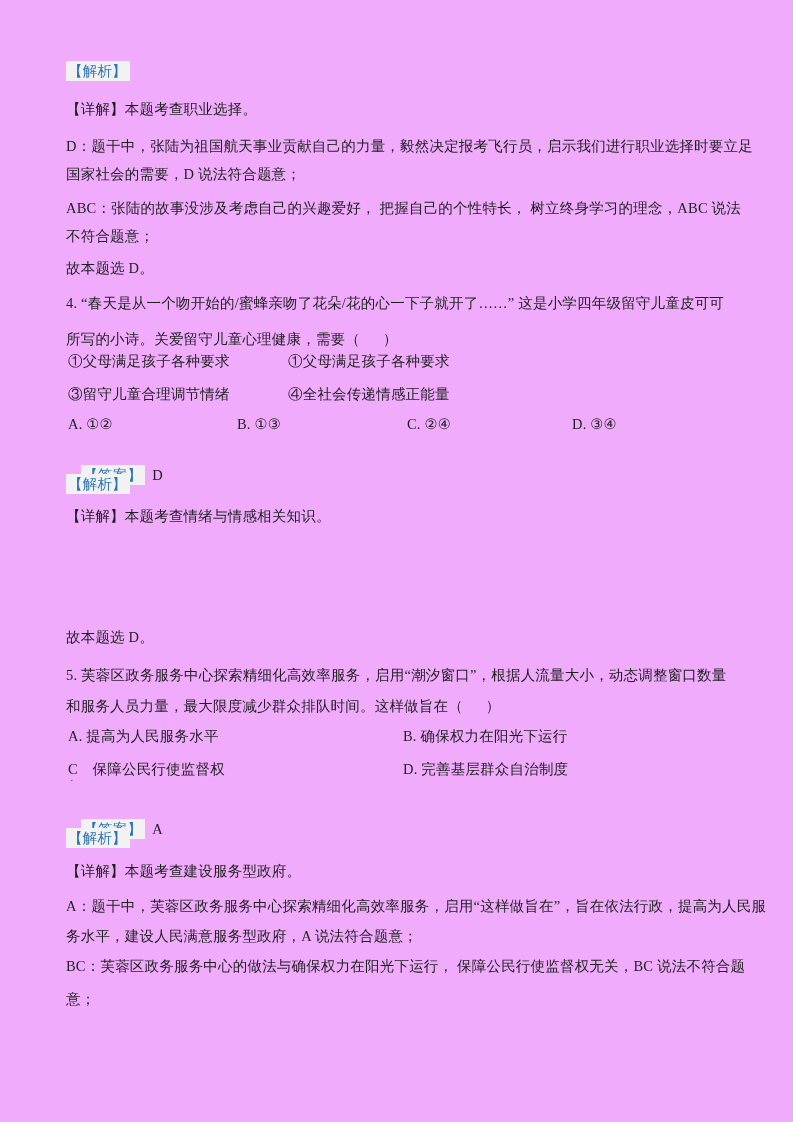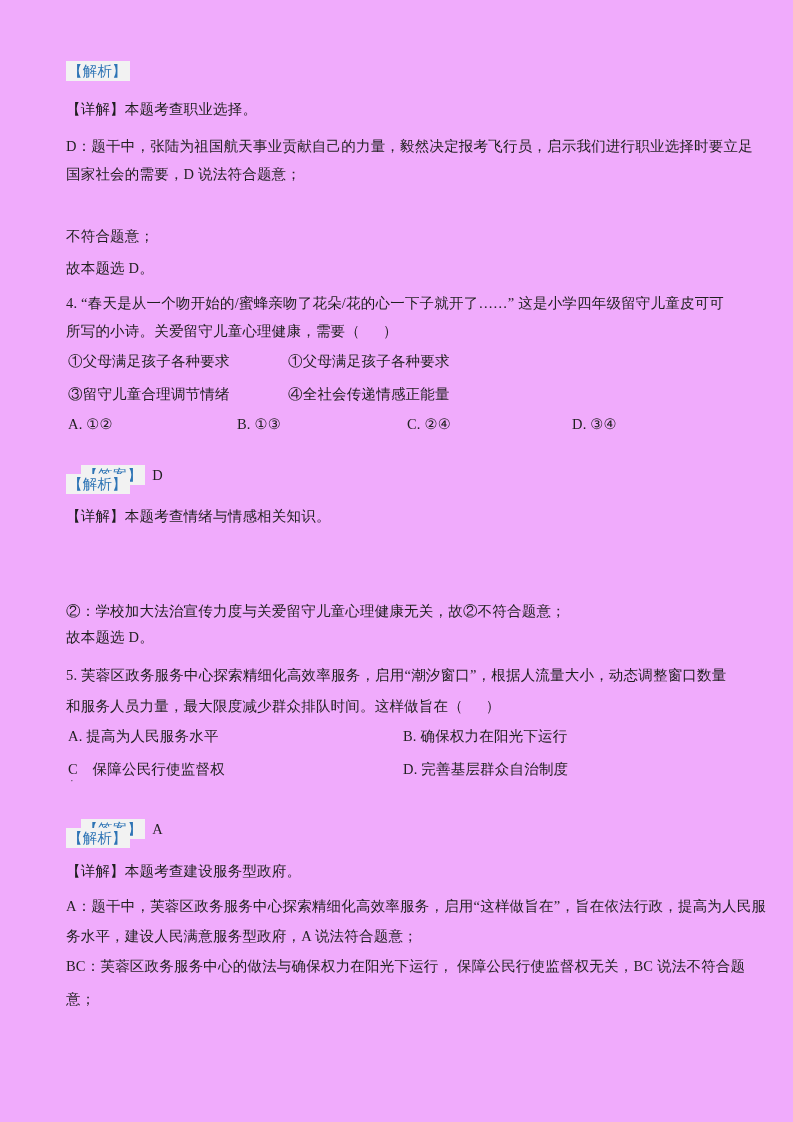--- a/index.html
+++ b/index.html
@@ -45,25 +45,26 @@
 </style>
 </head>
 <body>
 
 <div class="page">
 
   <div class="line" style="top:60px"><span class="hl">【解析】</span></div>
   <div class="line" style="top:98px">【详解】本题考查职业选择。</div>
   <div class="line" style="top:135px">D：题干中，张陆为祖国航天事业贡献自己的力量，毅然决定报考飞行员，启示我们进行职业选择时要立足</div>
   <div class="line" style="top:163px">国家社会的需要，D 说法符合题意；</div>
+  <div class="line" style="top:197px">ABC：张陆的故事没涉及考虑自己的兴趣爱好， 把握自己的个性特长， 树立终身学习的理念，ABC 说法</div>
   <div class="line" style="top:225px">不符合题意；</div>
   <div class="line" style="top:257px">故本题选 D。</div>
 
   <div class="line" style="top:292px">4. “春天是从一个吻开始的/蜜蜂亲吻了花朵/花的心一下子就开了……” 这是小学四年级留守儿童皮可可</div>
-  <div class="line" style="top:320px">所写的小诗。关爱留守儿童心理健康，需要（      ）</div>
+  <div class="line" style="top:328px">所写的小诗。关爱留守儿童心理健康，需要（      ）</div>
 
   <div class="line" style="top:350px">
     <span class="col" style="left:2px">①父母满足孩子各种要求</span>
     <span class="col" style="left:222px">①父母满足孩子各种要求</span>
   </div>
   <div class="line" style="top:383px">
     <span class="col" style="left:2px">③留守儿童合理调节情绪</span>
     <span class="col" style="left:222px">④全社会传递情感正能量</span>
   </div>
 
@@ -73,21 +74,20 @@
     <span class="col" style="left:341px">C. ②④</span>
     <span class="col" style="left:506px">D. ③④</span>
   </div>
 
   <div class="line" style="top:442px">
     <span class="hl">【答案】</span><span class="ans">D</span>
   </div>
 
   <div class="line" style="top:473px"><span class="hl">【解析】</span></div>
   <div class="line" style="top:505px">【详解】本题考查情绪与情感相关知识。</div>
-  <div class="line" style="top:600px">②：学校加大法治宣传力度与关爱留守儿童心理健康无关，故②不符合题意；</div>
   <div class="line" style="top:626px">故本题选 D。</div>
 
   <div class="line" style="top:664px">5. 芙蓉区政务服务中心探索精细化高效率服务，启用“潮汐窗口”，根据人流量大小，动态调整窗口数量</div>
   <div class="line" style="top:695px">和服务人员力量，最大限度减少群众排队时间。这样做旨在（      ）</div>
 
   <div class="line" style="top:725px">
     <span class="col" style="left:2px">A. 提高为人民服务水平</span>
     <span class="col" style="left:337px">B. 确保权力在阳光下运行</span>
   </div>
   <div class="line" style="top:758px">

